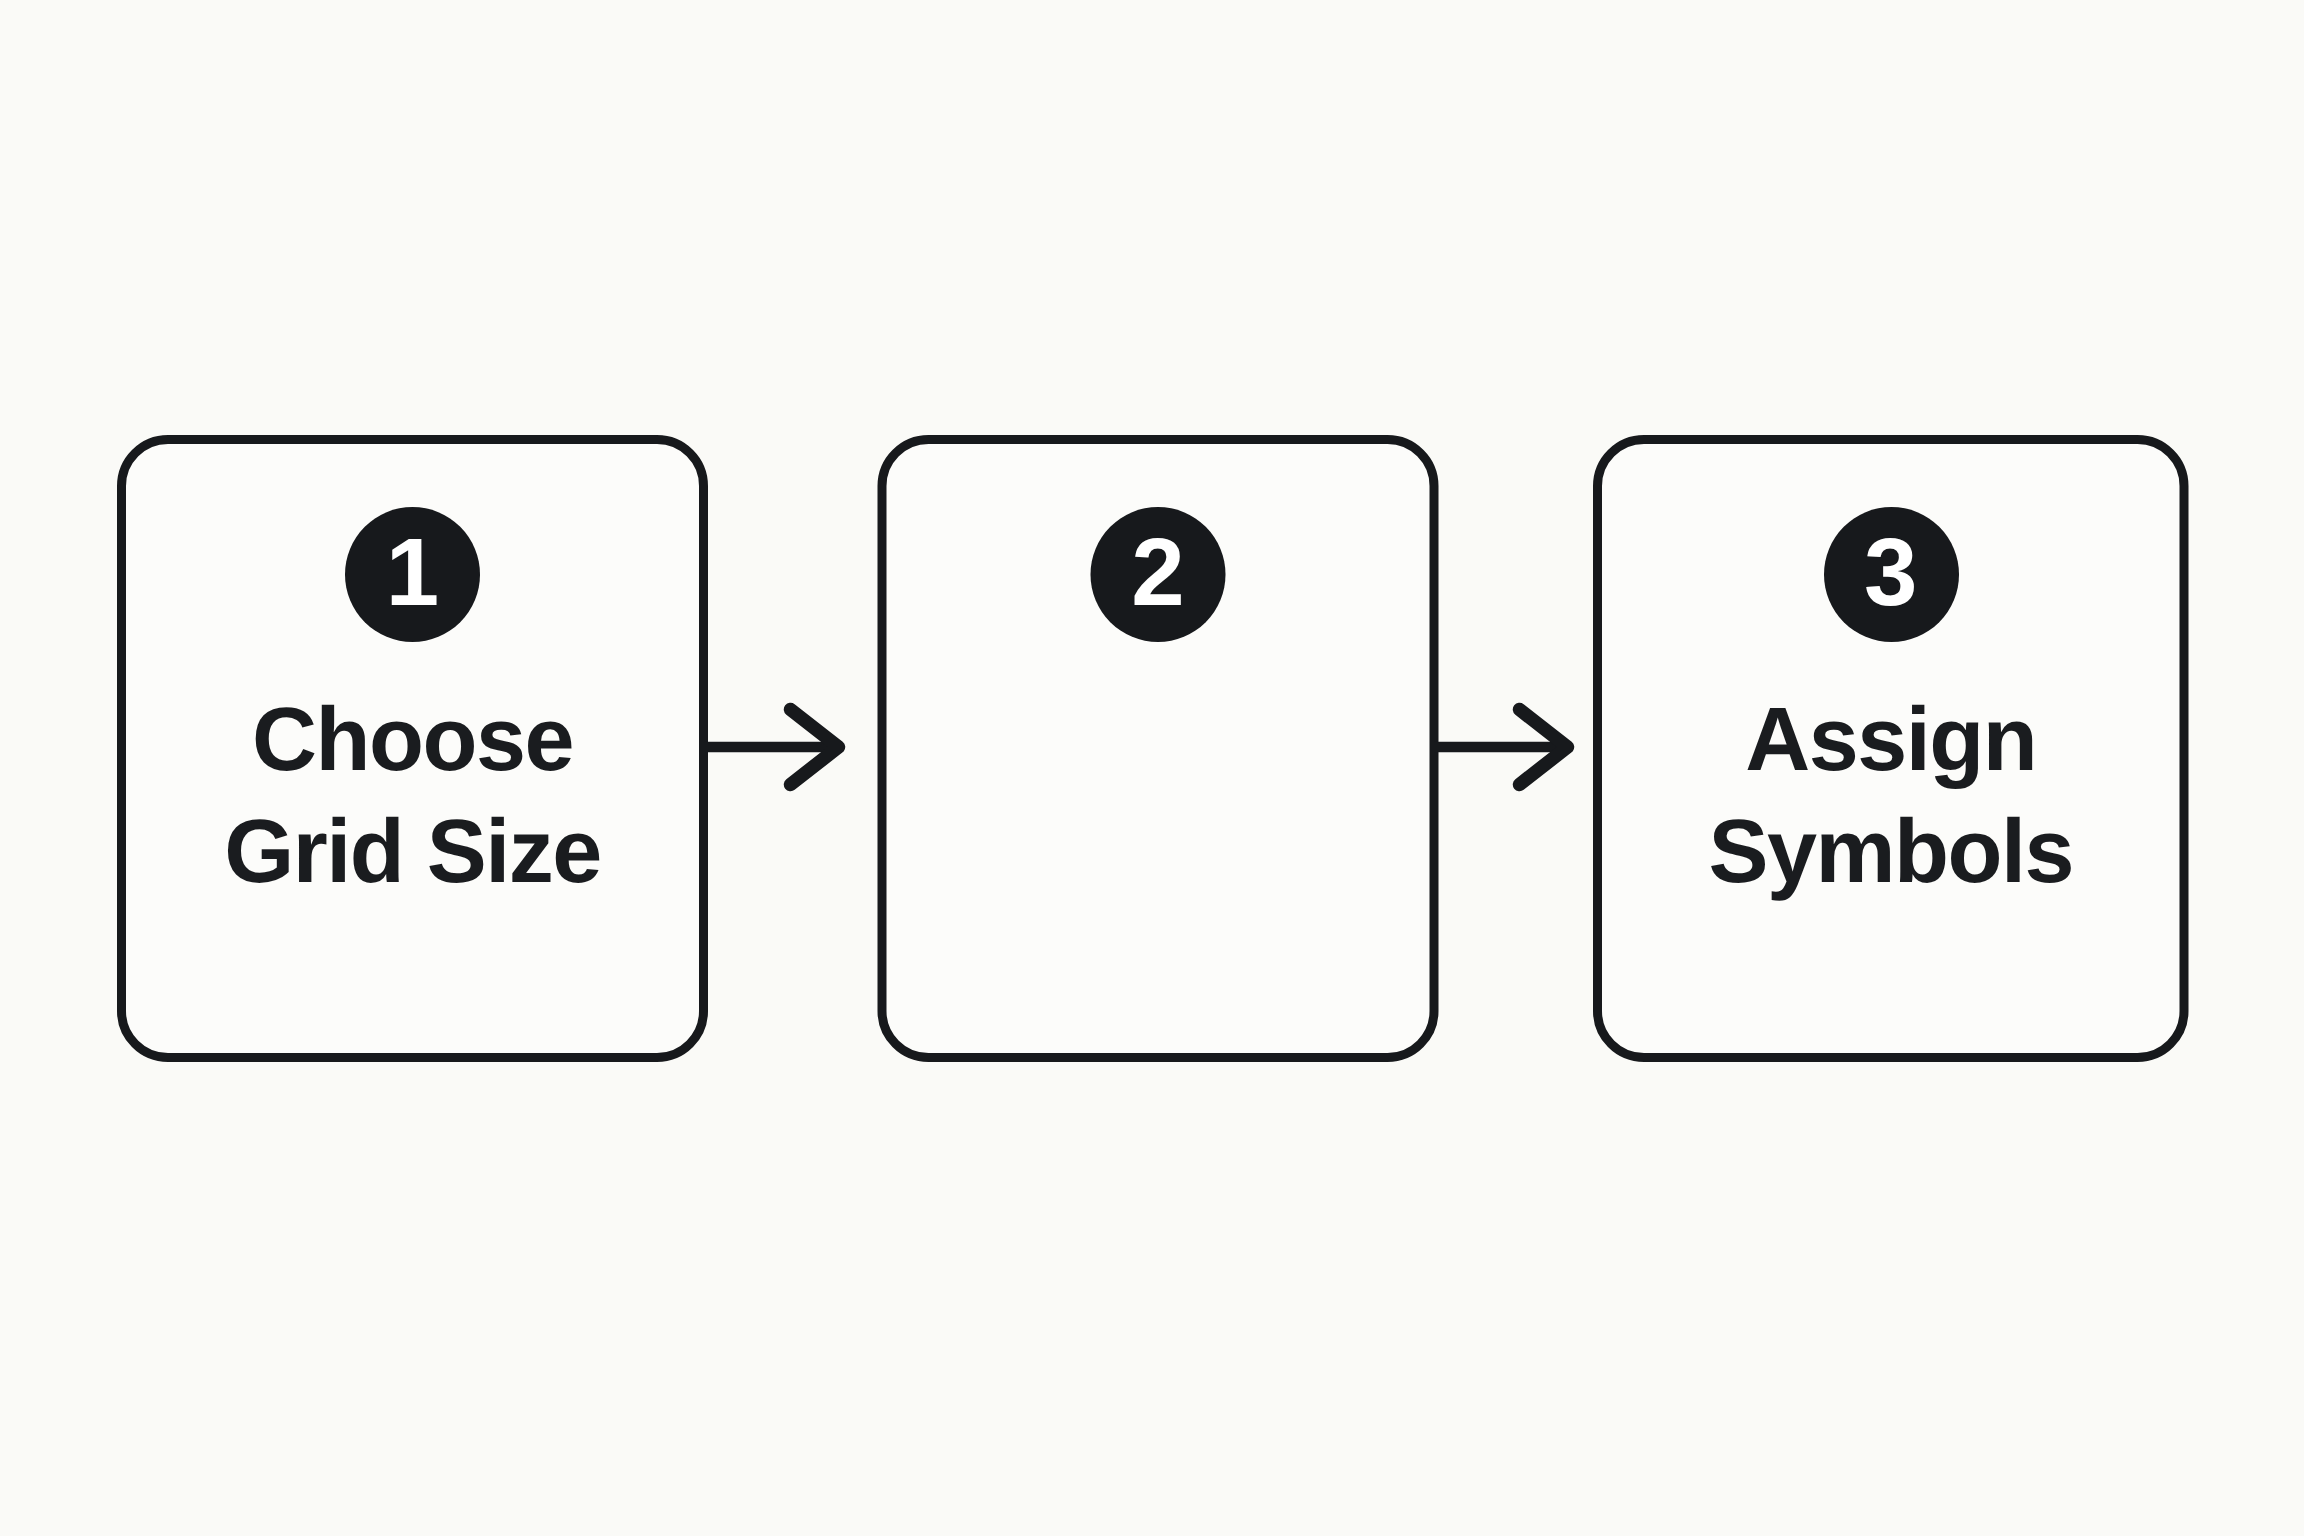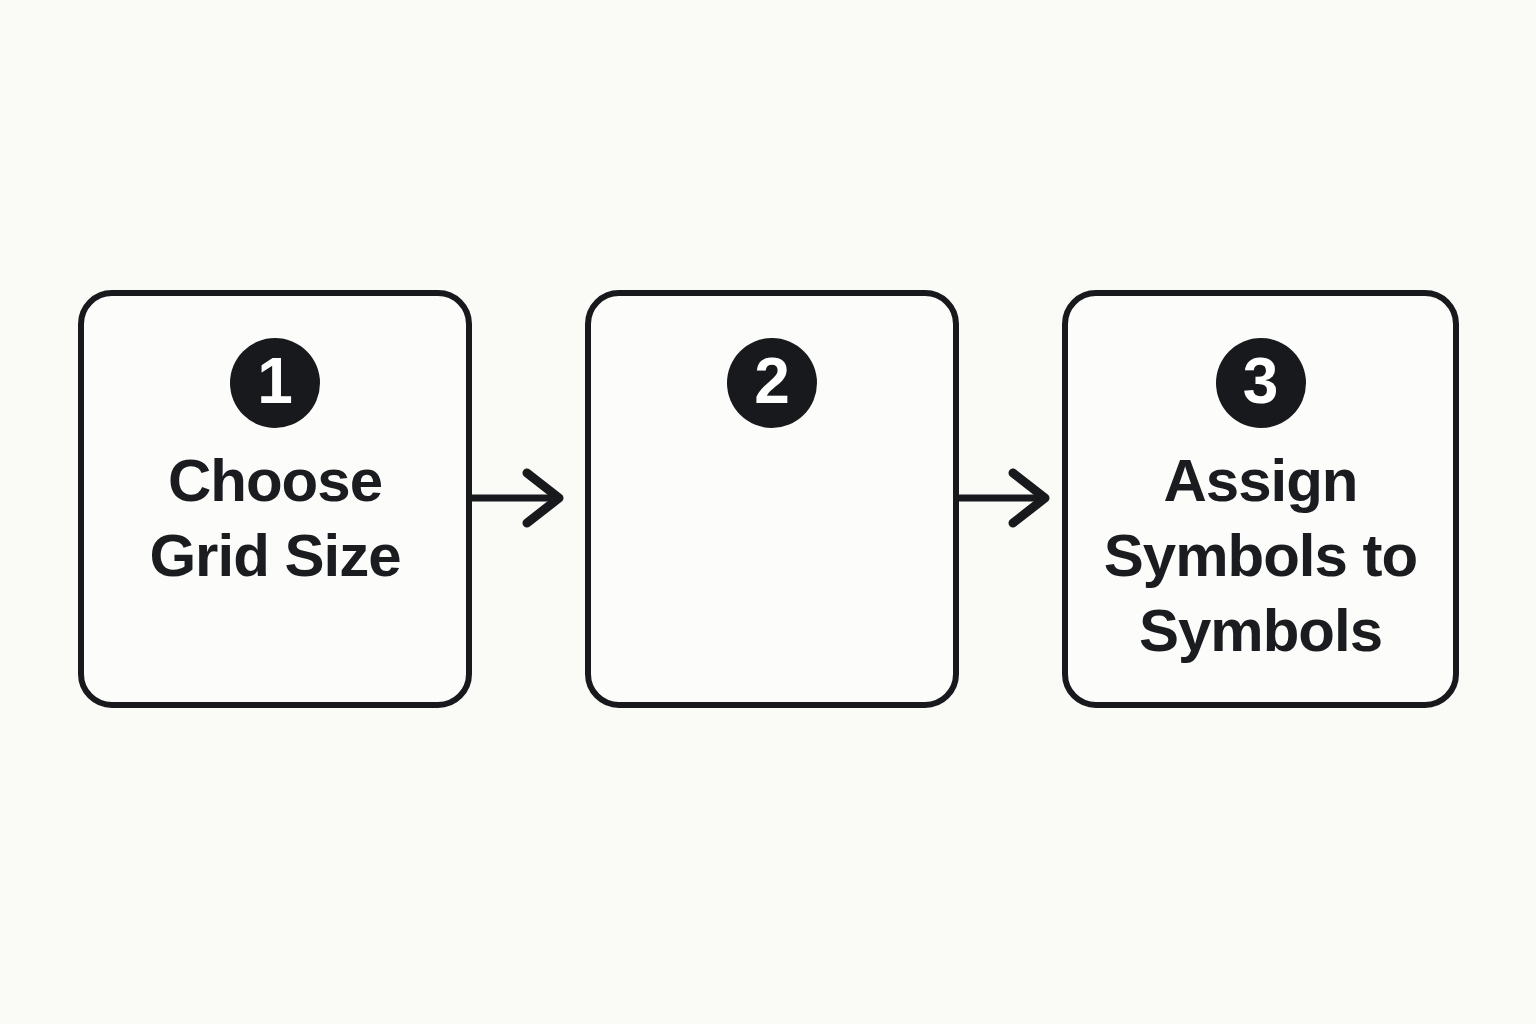--- a/index.html
+++ b/index.html
@@ -55,20 +55,21 @@
     transform:translateY(-2px);
   }
   .label{
     text-align:center;
     color:var(--label_text);
     font-size:60px;
     font-weight:700;
     line-height:75px;
     letter-spacing:-1px;
     width:100%;
+    margin-top:12px;
   }
   .arrow{
     position:absolute;
     top:466px;
   }
   .arrow-1{left:470px;}
   .arrow-2{left:956px;}
 </style>
 </head>
 <body>
@@ -100,18 +101,17 @@
     <line x1="0" y1="32" x2="84" y2="32" stroke="#17191C" stroke-width="7"></line>
     <polyline points="57,7 89,32 57,57" fill="none" stroke="#17191C" stroke-width="9" stroke-linecap="round" stroke-linejoin="round"></polyline>
   </svg>
 
   <div class="step step-3">
     <div class="badge">
       <span>3</span>
     </div>
     <div class="label">
       <div>Assign</div>
-      <div>Symbols to</div>
       <div>Symbols</div>
     </div>
   </div>
 
 </div>
 
 </body></html>

